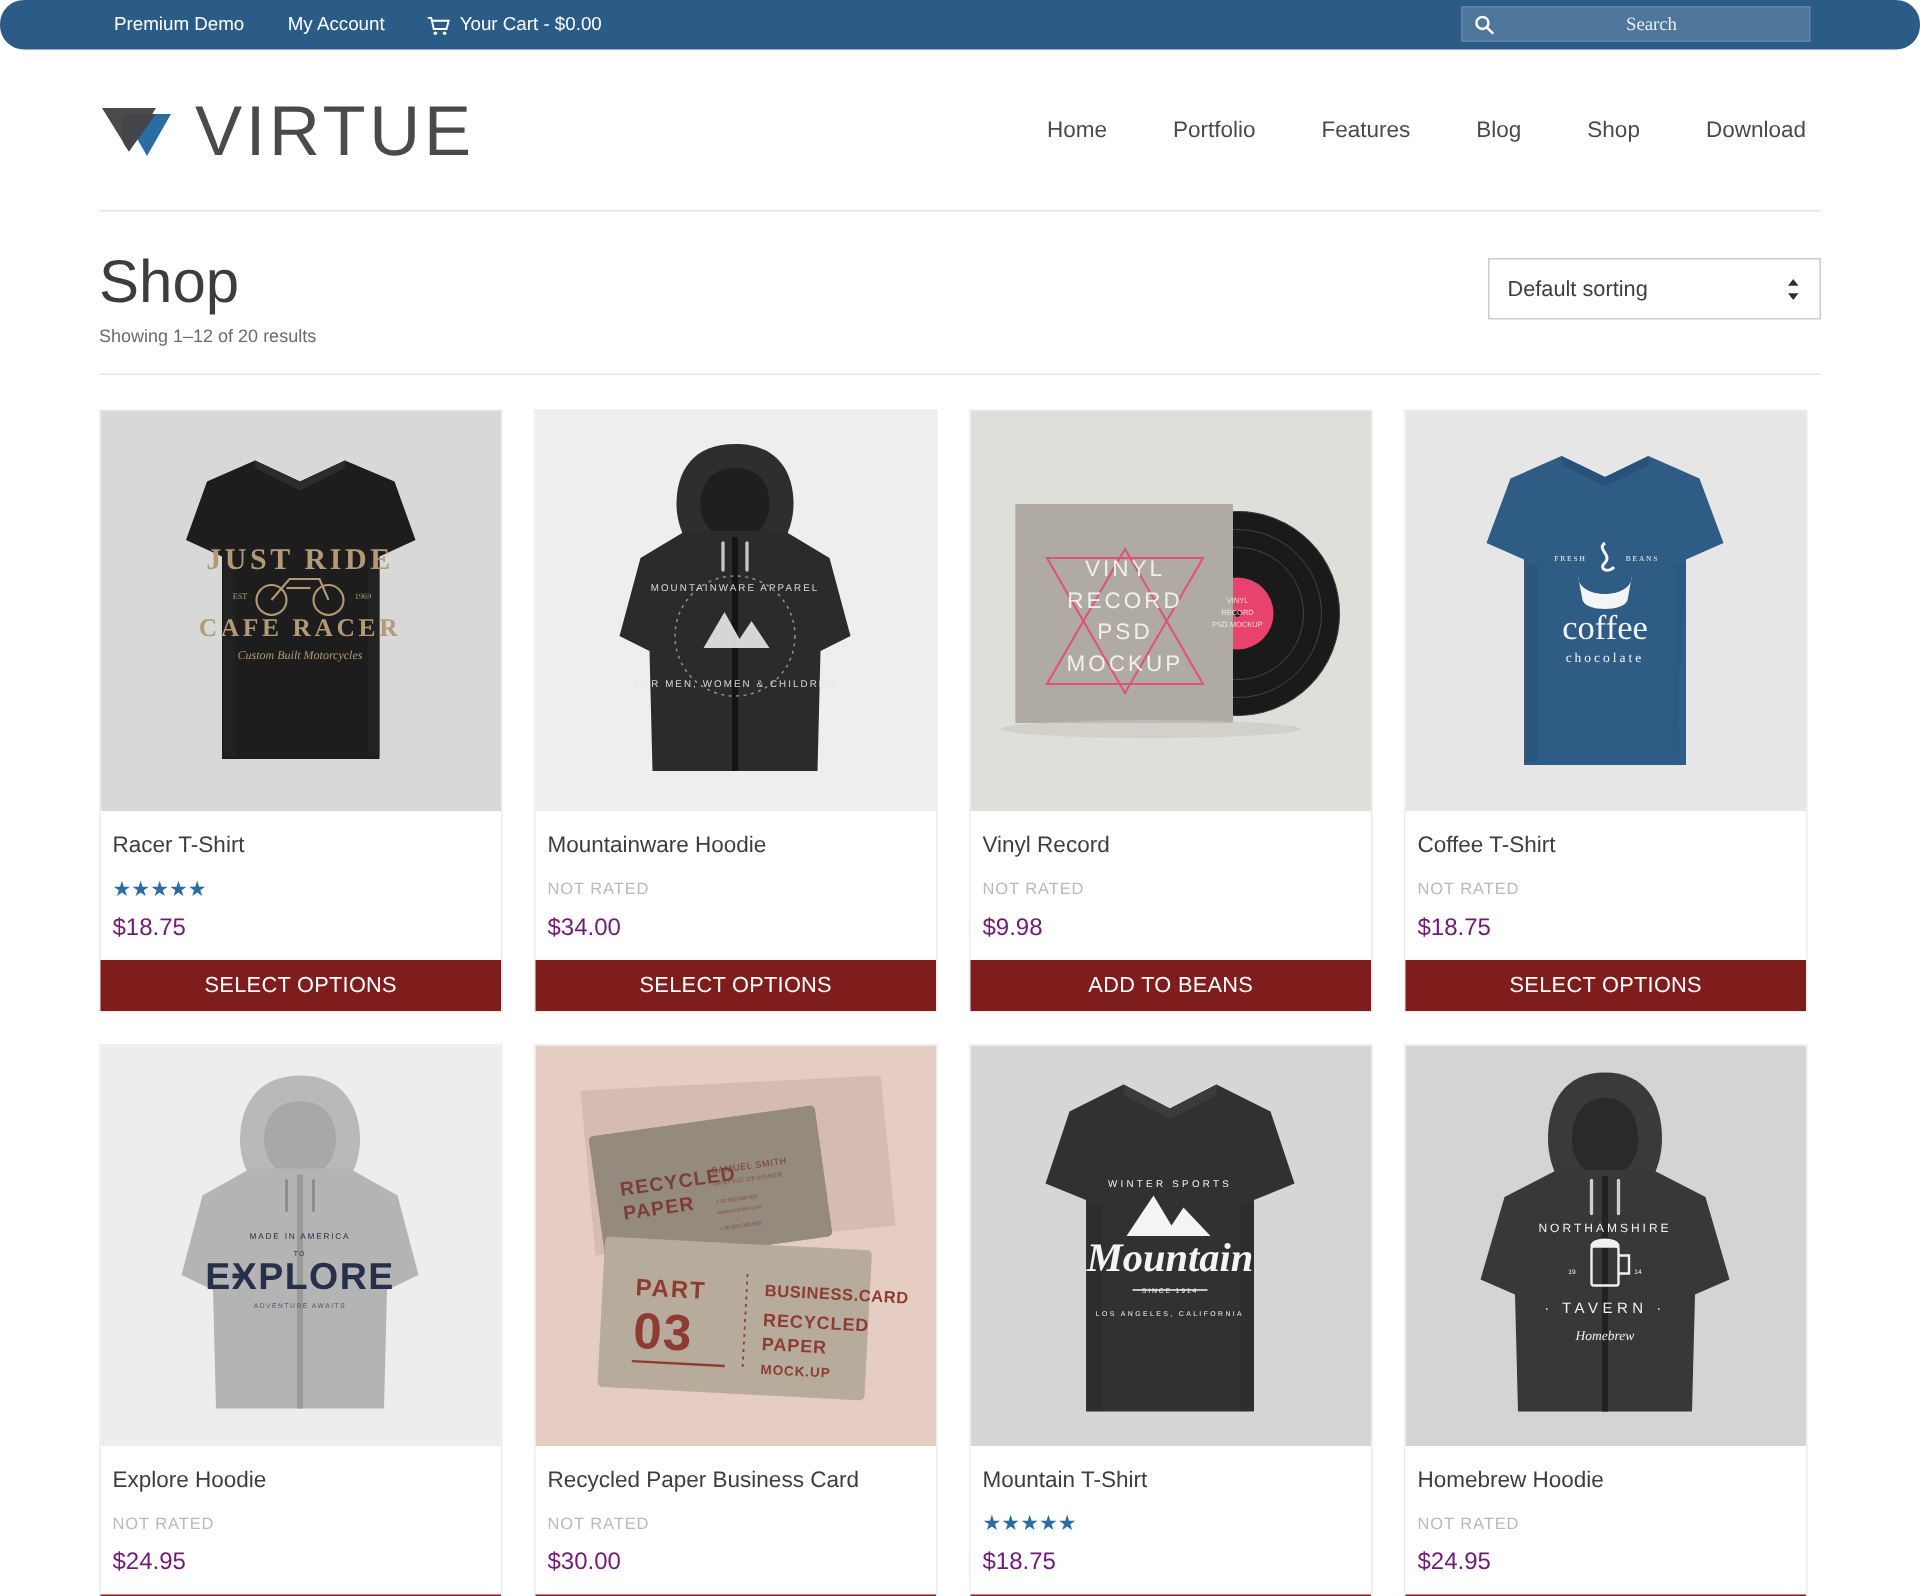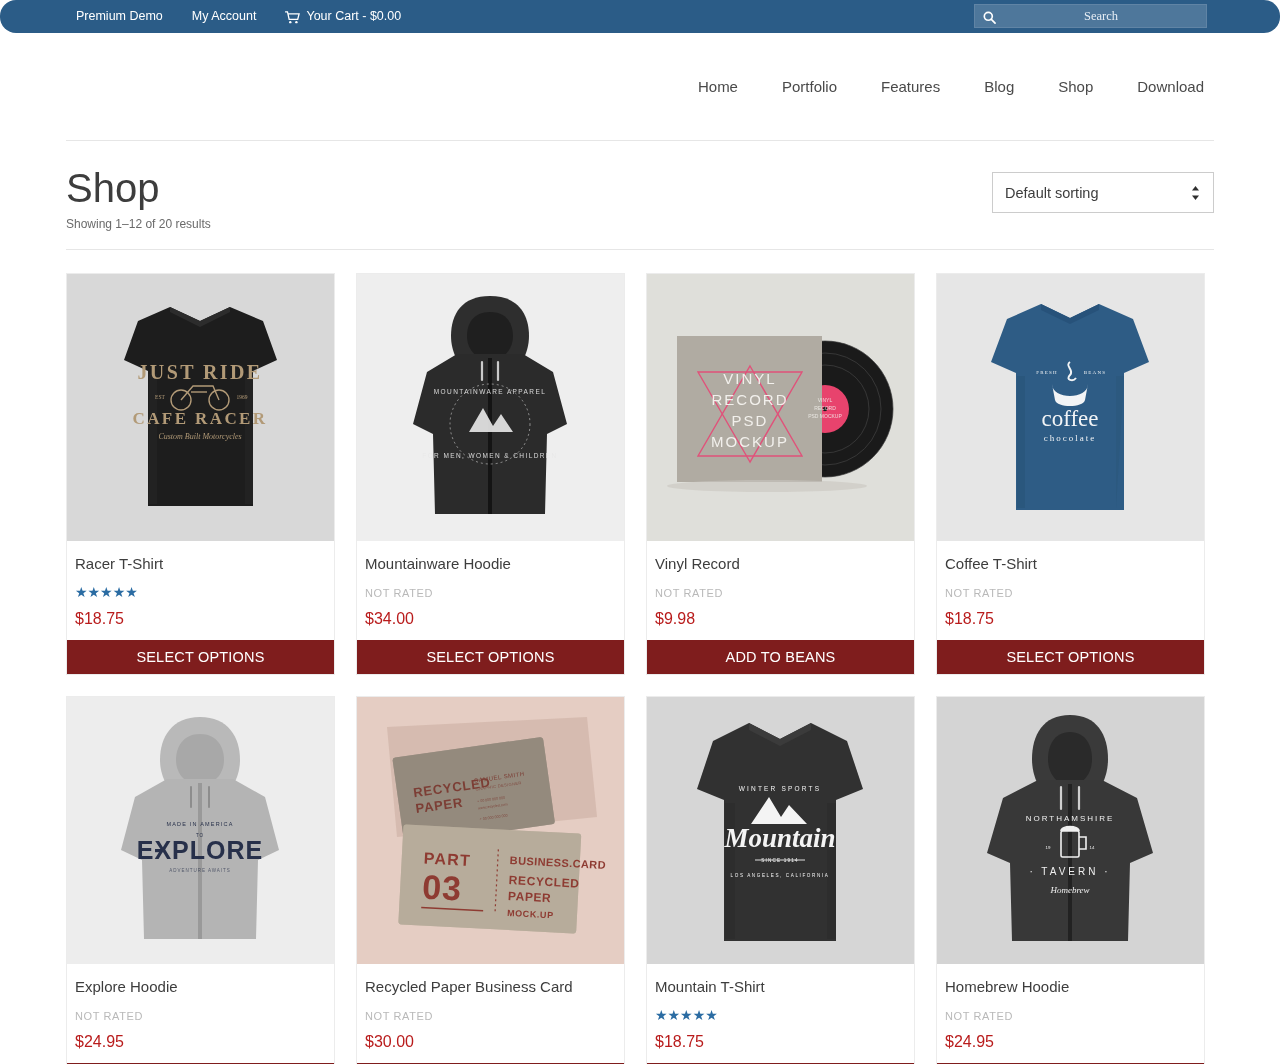--- a/index.html
+++ b/index.html
@@ -178,21 +178,21 @@
     font-size: 15px;
     color: #3d3d3d;
     margin: 0 0 10px 0;
     font-weight: 400;
     line-height: 1.25;
     cursor: pointer;
   }
   .rating { height: 16px; margin-bottom: 10px; line-height: 16px; }
   .stars { color: #2b6ca3; font-size: 14px; letter-spacing: 0px; }
   .not-rated { font-size: 11px; color: #b9b9b9; letter-spacing: 0.6px; }
-  .price { font-size: 16px; color: #b91c1c; margin: 0; }
+  .price { font-size: 16px; color: #701a75; margin: 0; }
   .cart-button {
     background: #7f1d1d;
     color: #ffffff;
     font-size: 14.5px;
     text-align: center;
     padding: 9px 4px;
     letter-spacing: 0.2px;
     cursor: pointer;
     margin-top: auto;
     border: none;
@@ -228,20 +228,30 @@
       <svg viewBox="0 0 14 14" width="13" height="13" aria-hidden="true">
         <circle cx="5.7" cy="5.7" r="4.3" fill="none" stroke="#ffffff" stroke-width="1.8"></circle>
         <line x1="9" y1="9" x2="13" y2="13" stroke="#ffffff" stroke-width="1.8" stroke-linecap="round"></line>
       </svg>
     </span>
     <input class="search-input" type="text" placeholder="Search" style="">
   </div>
 </div>
 
 <div class="header">
+  <a class="logo">
+    <span class="logo-mark">
+      <svg viewBox="0 0 56 38" width="56" height="38" aria-hidden="true">
+        <polygon points="2,4 38,4 20,33" fill="#4a4a4a"></polygon>
+        <polygon points="16,8 48,8 32,36" fill="#2b6ca3"></polygon>
+        <polygon points="16,8 38,8 20,33 16,27" fill="#43454a"></polygon>
+      </svg>
+    </span>
+    <span class="logo-text">VIRTUE</span>
+  </a>
 
   <nav class="mainnav">
     <a class="nav-item">Home</a>
     <a class="nav-item">Portfolio</a>
     <a class="nav-item">Features</a>
     <a class="nav-item">Blog</a>
     <a class="nav-item">Shop</a>
     <a class="nav-item">Download</a>
   </nav>
 </div>

